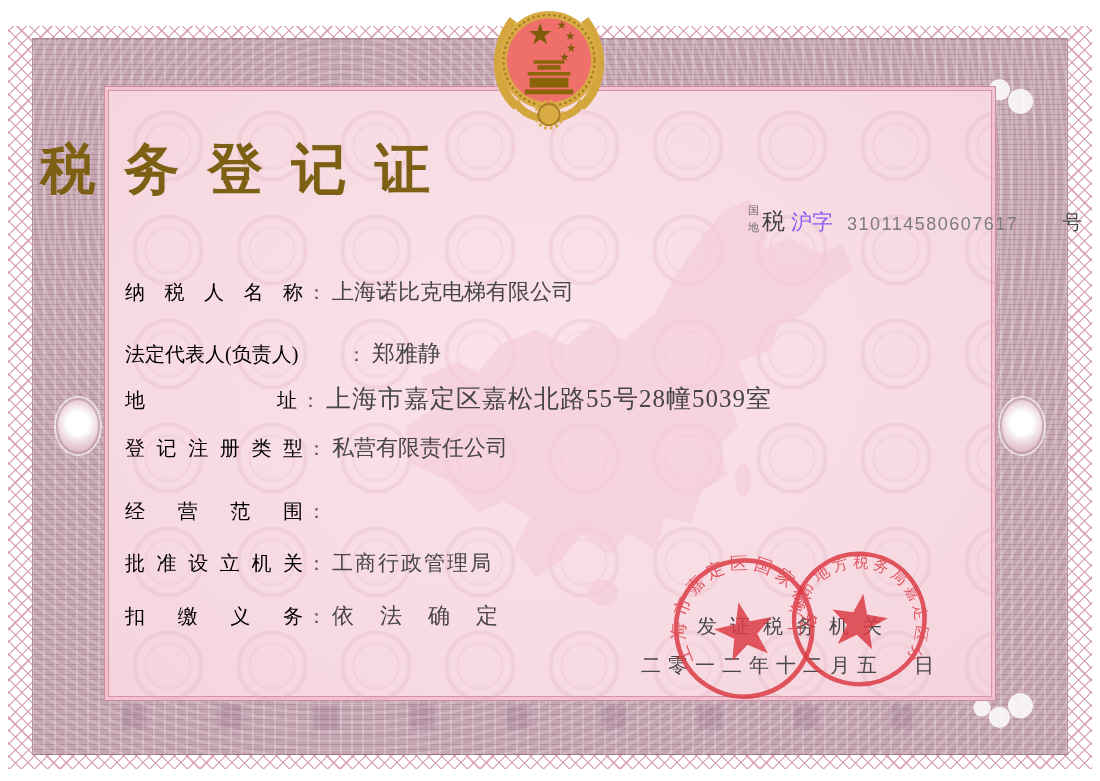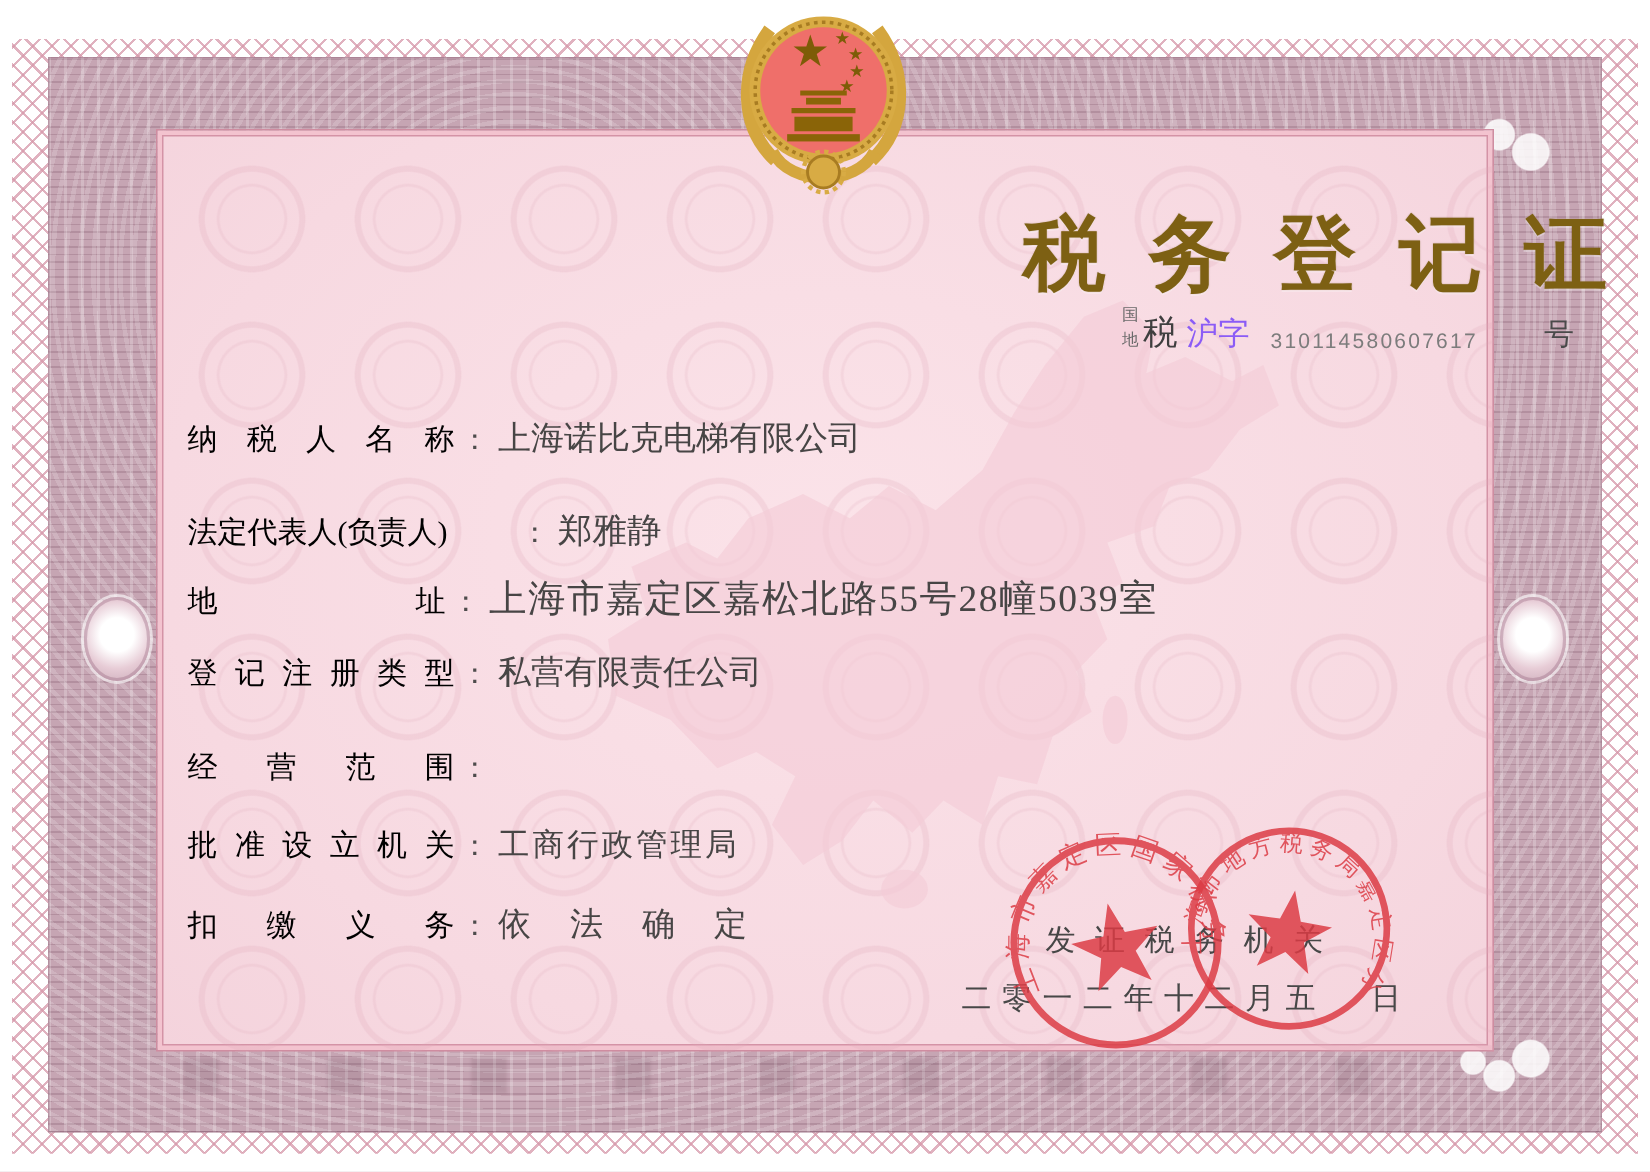--- a/index.html
+++ b/index.html
@@ -40,28 +40,28 @@
   .wm-rings{position:absolute;inset:86px 104px 80px 104px;z-index:1;opacity:.8;pointer-events:none;
     background-image:
       radial-gradient(circle, rgba(222,168,184,0) 31px, rgba(222,168,184,.30) 32px 35px, rgba(222,168,184,0) 36px),
       radial-gradient(circle, rgba(222,168,184,0) 21px, rgba(222,168,184,.22) 22px 23px, rgba(222,168,184,0) 24px);
     background-size:104px 104px, 104px 104px;
     background-position:12px 8px, 12px 8px;}
   .china-map{position:absolute;left:395px;top:195px;z-index:1;pointer-events:none;}
   
   .emblem{position:absolute;left:486px;top:4px;z-index:4;}
   
-  .title{position:absolute;left:0;right:0;top:133px;z-index:5;text-align:right;
+  .title{position:absolute;left:0;right:0;top:133px;z-index:5;text-align:left;
     font-size:55px;font-weight:bold;color:#7d6013;letter-spacing:.52em;text-indent:.52em;
     text-shadow:0 1px 0 rgba(255,255,255,.35), 0 0 1px rgba(90,60,0,.4);margin-left:12px;}
   .regline{position:absolute;left:748px;top:202px;z-index:5;display:flex;align-items:flex-end;color:#5a5a5a;}
   .regline .gd{display:flex;flex-direction:column;font-size:11px;line-height:1.5;color:#6a6a6a;margin-right:3px;margin-bottom:2px;}
   .regline .tax{font-size:23px;color:#3f3f3f;margin-right:6px;}
   .regline .pref{font-size:21px;color:#8b5cf6;margin-right:14px;margin-bottom:1px;}
-  .regline .num{font-size:14px;color:#7c7c7c;letter-spacing:1.5px;margin-bottom:2px;font-family:"Liberation Sans","DejaVu Sans",sans-serif;}
+  .regline .num{font-size:18px;color:#7c7c7c;letter-spacing:1.5px;margin-bottom:2px;font-family:"Liberation Sans","DejaVu Sans",sans-serif;}
   .regline .suf{font-size:20px;color:#4a4a4a;margin-left:44px;margin-bottom:1px;}
   .row{position:absolute;z-index:5;display:flex;align-items:baseline;color:#4e4c4c;}
   .lbl{font-size:20px;color:#000000;margin-top:36px;}
   .lbl-j{width:178px;text-align:justify;text-align-last:justify;}
   .lbl-w{width:218px;}
   .lbl-n{width:172px;text-align:justify;text-align-last:justify;}
   .colon{font-size:19px;margin:0 6px 0 4px;color:#4e4c4c;}
   .val{font-size:22px;color:#474545;}
   .val-sp{letter-spacing:26px;}
   .wmline{position:absolute;left:192px;top:374px;z-index:3;font-size:24px;color:rgba(128,112,120,.78);

